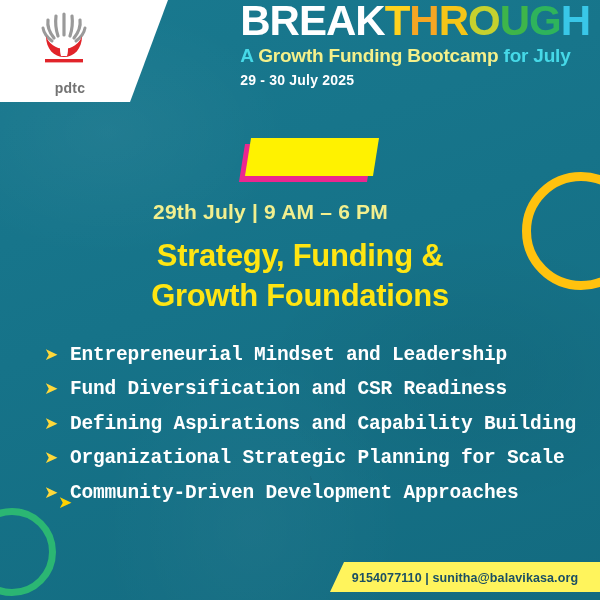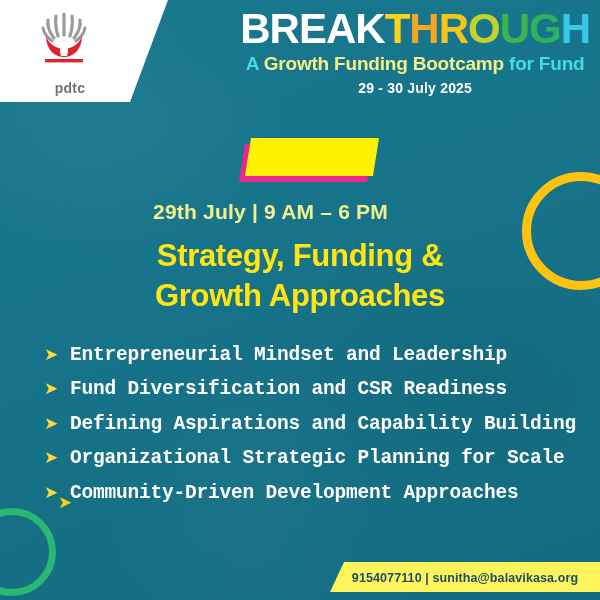--- a/index.html
+++ b/index.html
@@ -38,21 +38,21 @@
   #logo-wordmark{
     position:absolute;left:0;top:62px;width:140px;text-align:center;
     font-weight:bold;font-size:15px;color:#231f20;letter-spacing:-.3px;
   }
   #logo-sub{
     position:absolute;left:0;top:80px;width:140px;text-align:center;
     font-weight:bold;font-size:14px;color:#737373;letter-spacing:.2px;
   }
 
   
-  #title-block{position:absolute;right:10px;top:8px;text-align:center;}
+  #title-block{position:absolute;right:10px;top:0;text-align:left;}
   #main-title{font-size:42px;font-weight:bold;letter-spacing:-1px;line-height:1;white-space:nowrap;}
   #main-title .w{color:#ffffff;}
   #main-title .l{display:inline-block;}
   #subtitle{font-size:19px;font-weight:bold;margin-top:3px;white-space:nowrap;letter-spacing:-.2px;}
   #subtitle .cy{color:#46d9e8;}
   #subtitle .ye{color:#f4f08a;}
   #dates{font-size:14px;font-weight:bold;color:#ffffff;margin-top:5px;letter-spacing:.2px;}
 
   
   #ring-yellow{
@@ -137,34 +137,34 @@
       <rect x="19" y="51" width="38" height="3.4" fill="#e1242a"></rect>
     </svg>
     <div id="logo-sub">pdtc</div>
   </div>
 
   <div id="title-block">
     <div id="main-title">
       <span class="w">BREAK</span><span id="title-word-2"><span class="l" style="color: rgb(255, 210, 30);">T</span><span class="l" style="color: rgb(246, 166, 35);">H</span><span class="l" style="color: rgb(245, 197, 24);">R</span><span class="l" style="color: rgb(198, 209, 46);">O</span><span class="l" style="color: rgb(62, 181, 74);">U</span><span class="l" style="color: rgb(46, 179, 92);">G</span><span class="l" style="color: rgb(57, 199, 232);">H</span></span>
     </div>
     <div id="subtitle">
-      <span class="cy">A </span><span class="ye">Growth Funding Bootcamp </span><span class="cy">for Fund</span>
+      <span class="cy">A </span><span class="ye">Growth Funding Bootcamp </span><span class="cy">for July</span>
     </div>
     <div id="dates">29 - 30 July 2025</div>
   </div>
 
   <div id="day-badge-wrap">
     <div id="day-badge-shadow"></div>
     <div id="day-badge"></div>
   </div>
 
   <div id="session-time">29th July | 9 AM – 6 PM</div>
   <div id="session-heading">
     <div>Strategy, Funding &amp;</div>
-    <div>Growth Approaches</div>
+    <div>Growth Foundations</div>
   </div>
 
   <div id="topics">
       <div class="topic-row">
         <span class="topic-arrow">➤</span>
         <span class="topic-text">Entrepreneurial Mindset and Leadership</span>
       </div>
       <div class="topic-row">
         <span class="topic-arrow">➤</span>
         <span class="topic-text">Fund Diversification and CSR Readiness</span>

